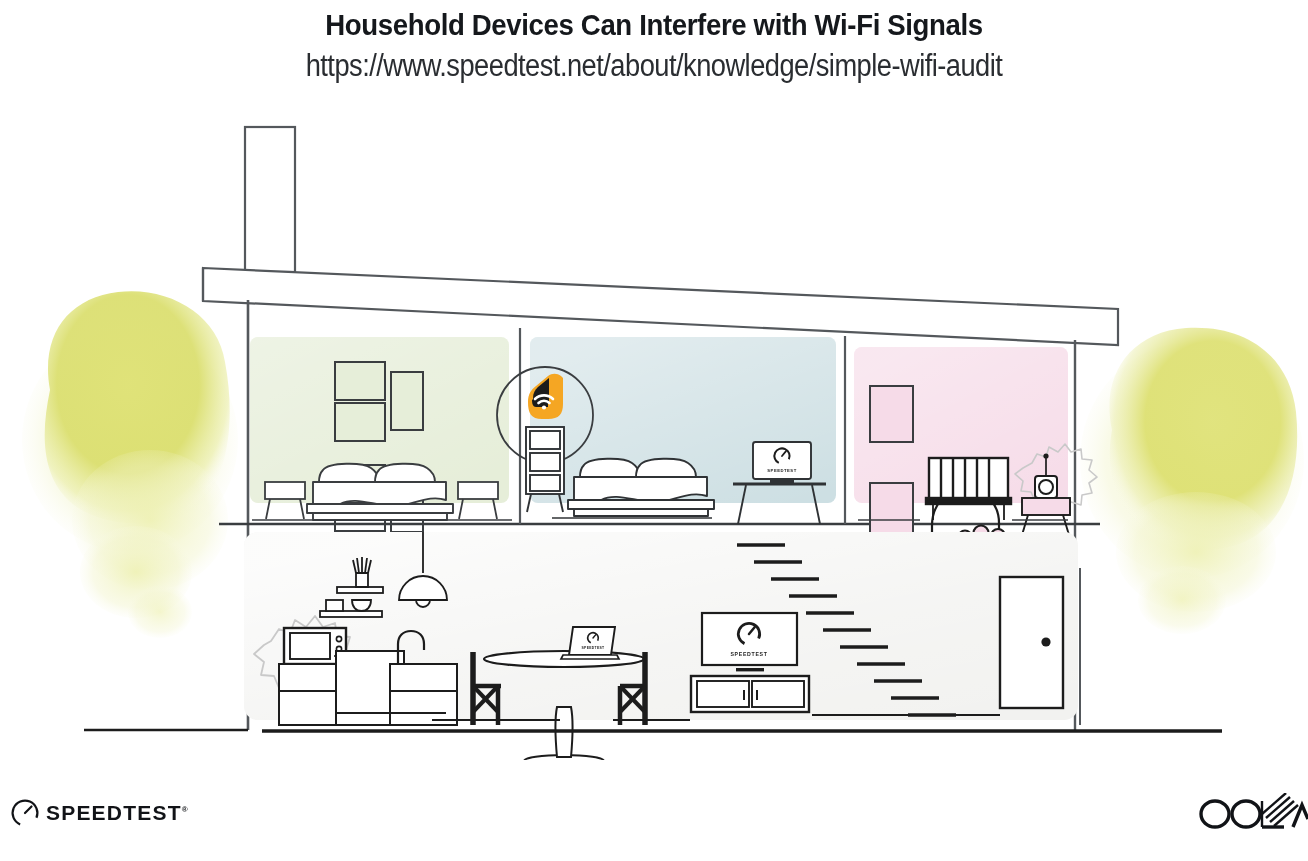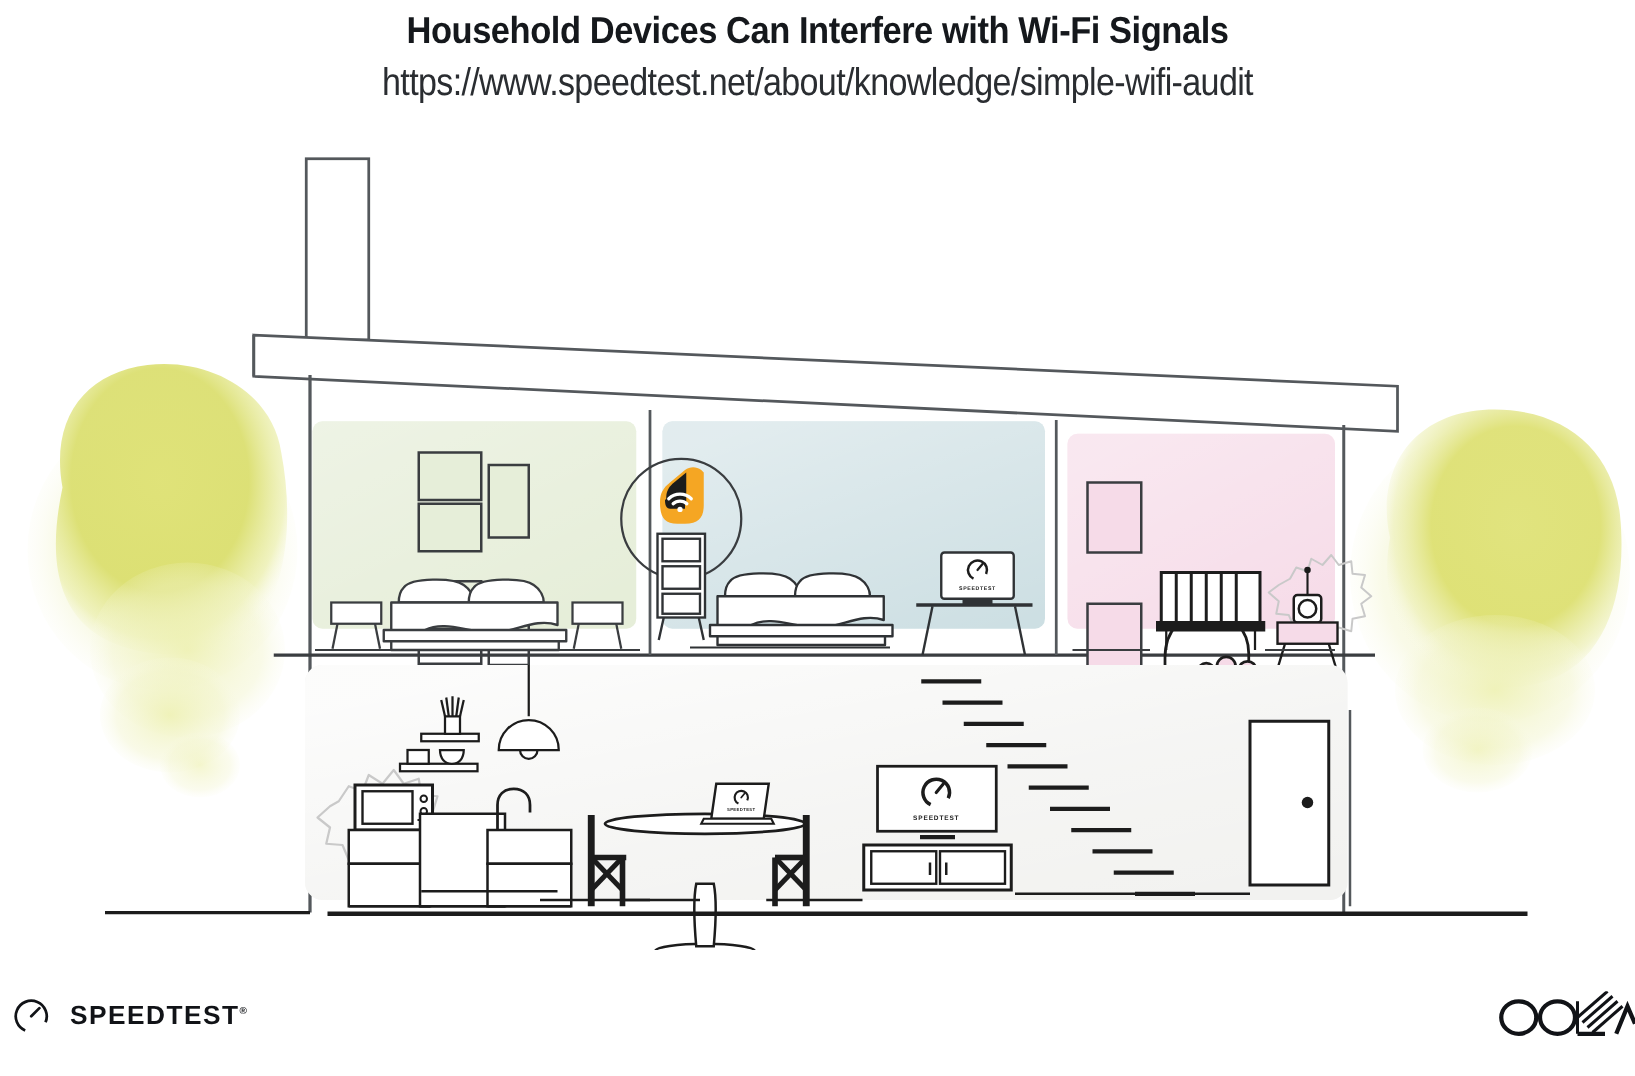--- a/index.html
+++ b/index.html
@@ -52,21 +52,21 @@
     transform: scaleX(0.88);
   }
 
   
   .footer-left {
     position: absolute;
     left: 10px;
     top: 798px;
     display: flex;
     align-items: center;
-    gap: 16px;
+    gap: 6px;
     z-index: 40;
   }
   .st-word {
     font-family: "Liberation Sans", sans-serif;
     font-weight: bold;
     font-size: 21px;
     letter-spacing: 1.2px;
     color: #111317;
     position: relative;
   }

